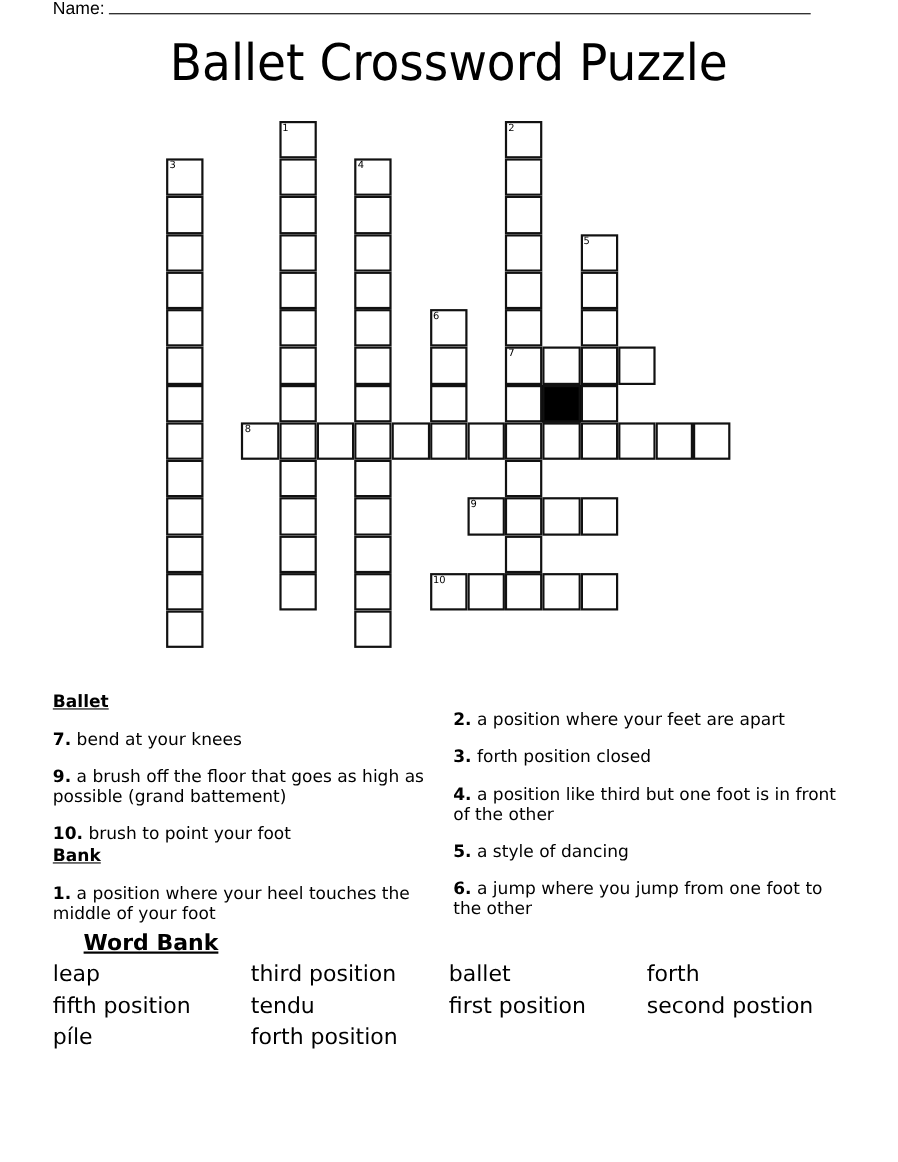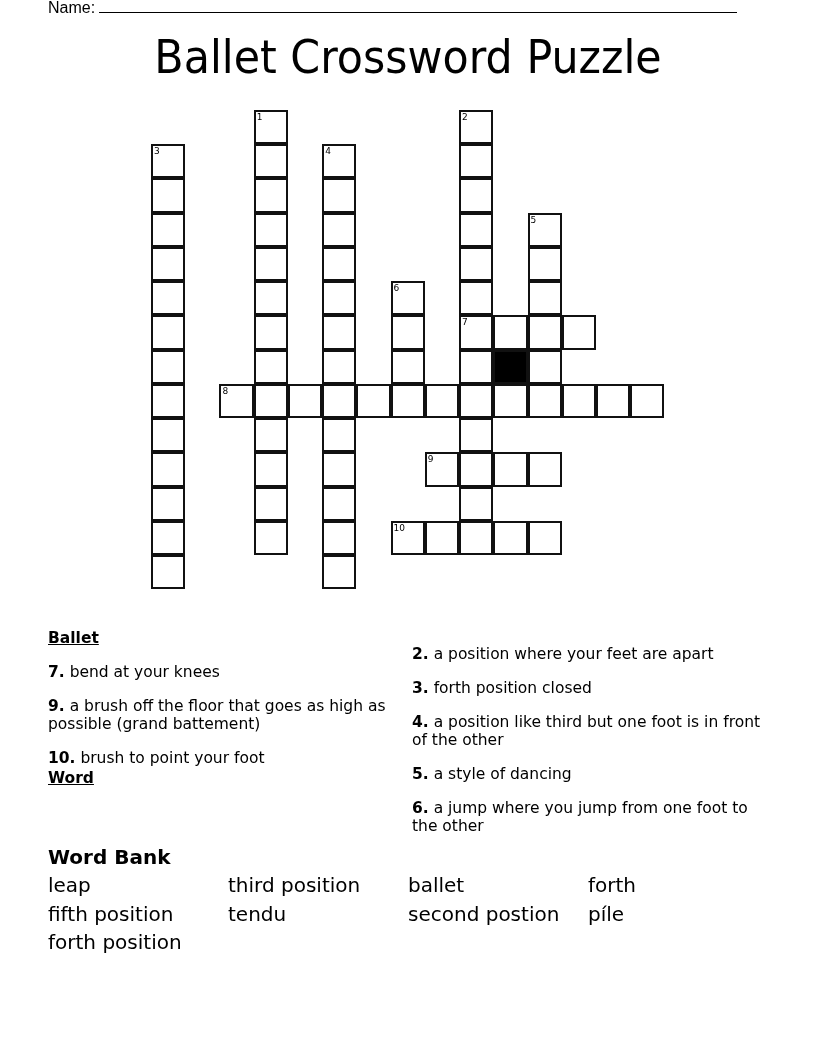--- a/index.html
+++ b/index.html
@@ -12,21 +12,21 @@
   .cell.black { background: #000; }
   .cell .num { position: absolute; left: 1px; top: 0px; font-family: "DejaVu Sans", sans-serif; font-size: 9px; line-height: 10px; }
   .clues { position: absolute; top: 629px; font-size: 15.5px; line-height: 18px; font-family: "DejaVu Sans", sans-serif; }
   .clues.left { left: 48px; width: 345px; }
   .clues.right { left: 412px; width: 350px; }
   .clue-heading { text-decoration: underline; font-weight: bold; margin: 0; }
   .clue { margin: 16px 0 6px 0; }
   .clue b { font-weight: bold; }
   .clue.tight { margin-bottom: 2px; }
   .wordbank { position: absolute; left: 48px; top: 845px; width: 720px; font-family: "DejaVu Sans", sans-serif; }
-  .wb-heading { font-size: 20px; font-weight: bold; margin-bottom: 2px; }
+  .wb-heading { font-size: 20px; font-weight: bold; text-decoration: underline; margin-bottom: 2px; margin-left: 28px; }
   .wb-grid { display: grid; grid-template-columns: 180px 180px 180px 180px; font-size: 20px; line-height: 28.5px; }
 </style>
 </head>
 <body>
 
 <div class="name-line">
   <span>Name:</span><span class="blank"></span>
 </div>
 
 <div class="title">Ballet Crossword Puzzle</div>
@@ -133,37 +133,39 @@
     <div class="cell" style="left: 376.53px; top: 410.76px;"></div>
     <div class="cell black" style="left: 342.3px; top: 239.61px;"></div>
     <div class="cell black" style="left: 342.3px; top: 239.61px;"></div>
   </div>
 
 <div class="clues left">
   <div class="clue-heading">Ballet</div>
   <div class="clue tight"><b>7.</b> <span>bend at your knees</span></div>
   <div class="clue"><b>9.</b> <span>a brush off the floor that goes as high as possible (grand battement)</span></div>
   <div class="clue tight"><b>10.</b> <span>brush to point your foot</span></div>
-  <div class="clue-heading">Word</div>
+  <div class="clue-heading">Bank</div>
+  <div class="clue"><b>1.</b> <span>a position where your heel touches the middle of your foot</span></div>
 </div>
 
 <div class="clues right">
   <div class="clue"><b>2.</b> <span>a position where your feet are apart</span></div>
   <div class="clue"><b>3.</b> <span>forth position closed</span></div>
   <div class="clue tight"><b>4.</b> <span>a position like third but one foot is in front of the other</span></div>
   <div class="clue"><b>5.</b> <span>a style of dancing</span></div>
   <div class="clue"><b>6.</b> <span>a jump where you jump from one foot to the other</span></div>
 </div>
 
 <div class="wordbank">
   <div class="wb-heading">Word Bank</div>
   <div class="wb-grid">
     <span>leap</span>
     <span>third position</span>
     <span>ballet</span>
     <span>forth</span>
     <span>fifth position</span>
     <span>tendu</span>
+    <span>first position</span>
     <span>second postion</span>
     <span>píle</span>
     <span>forth position</span>
   </div>
 </div>
 
 </body></html>

